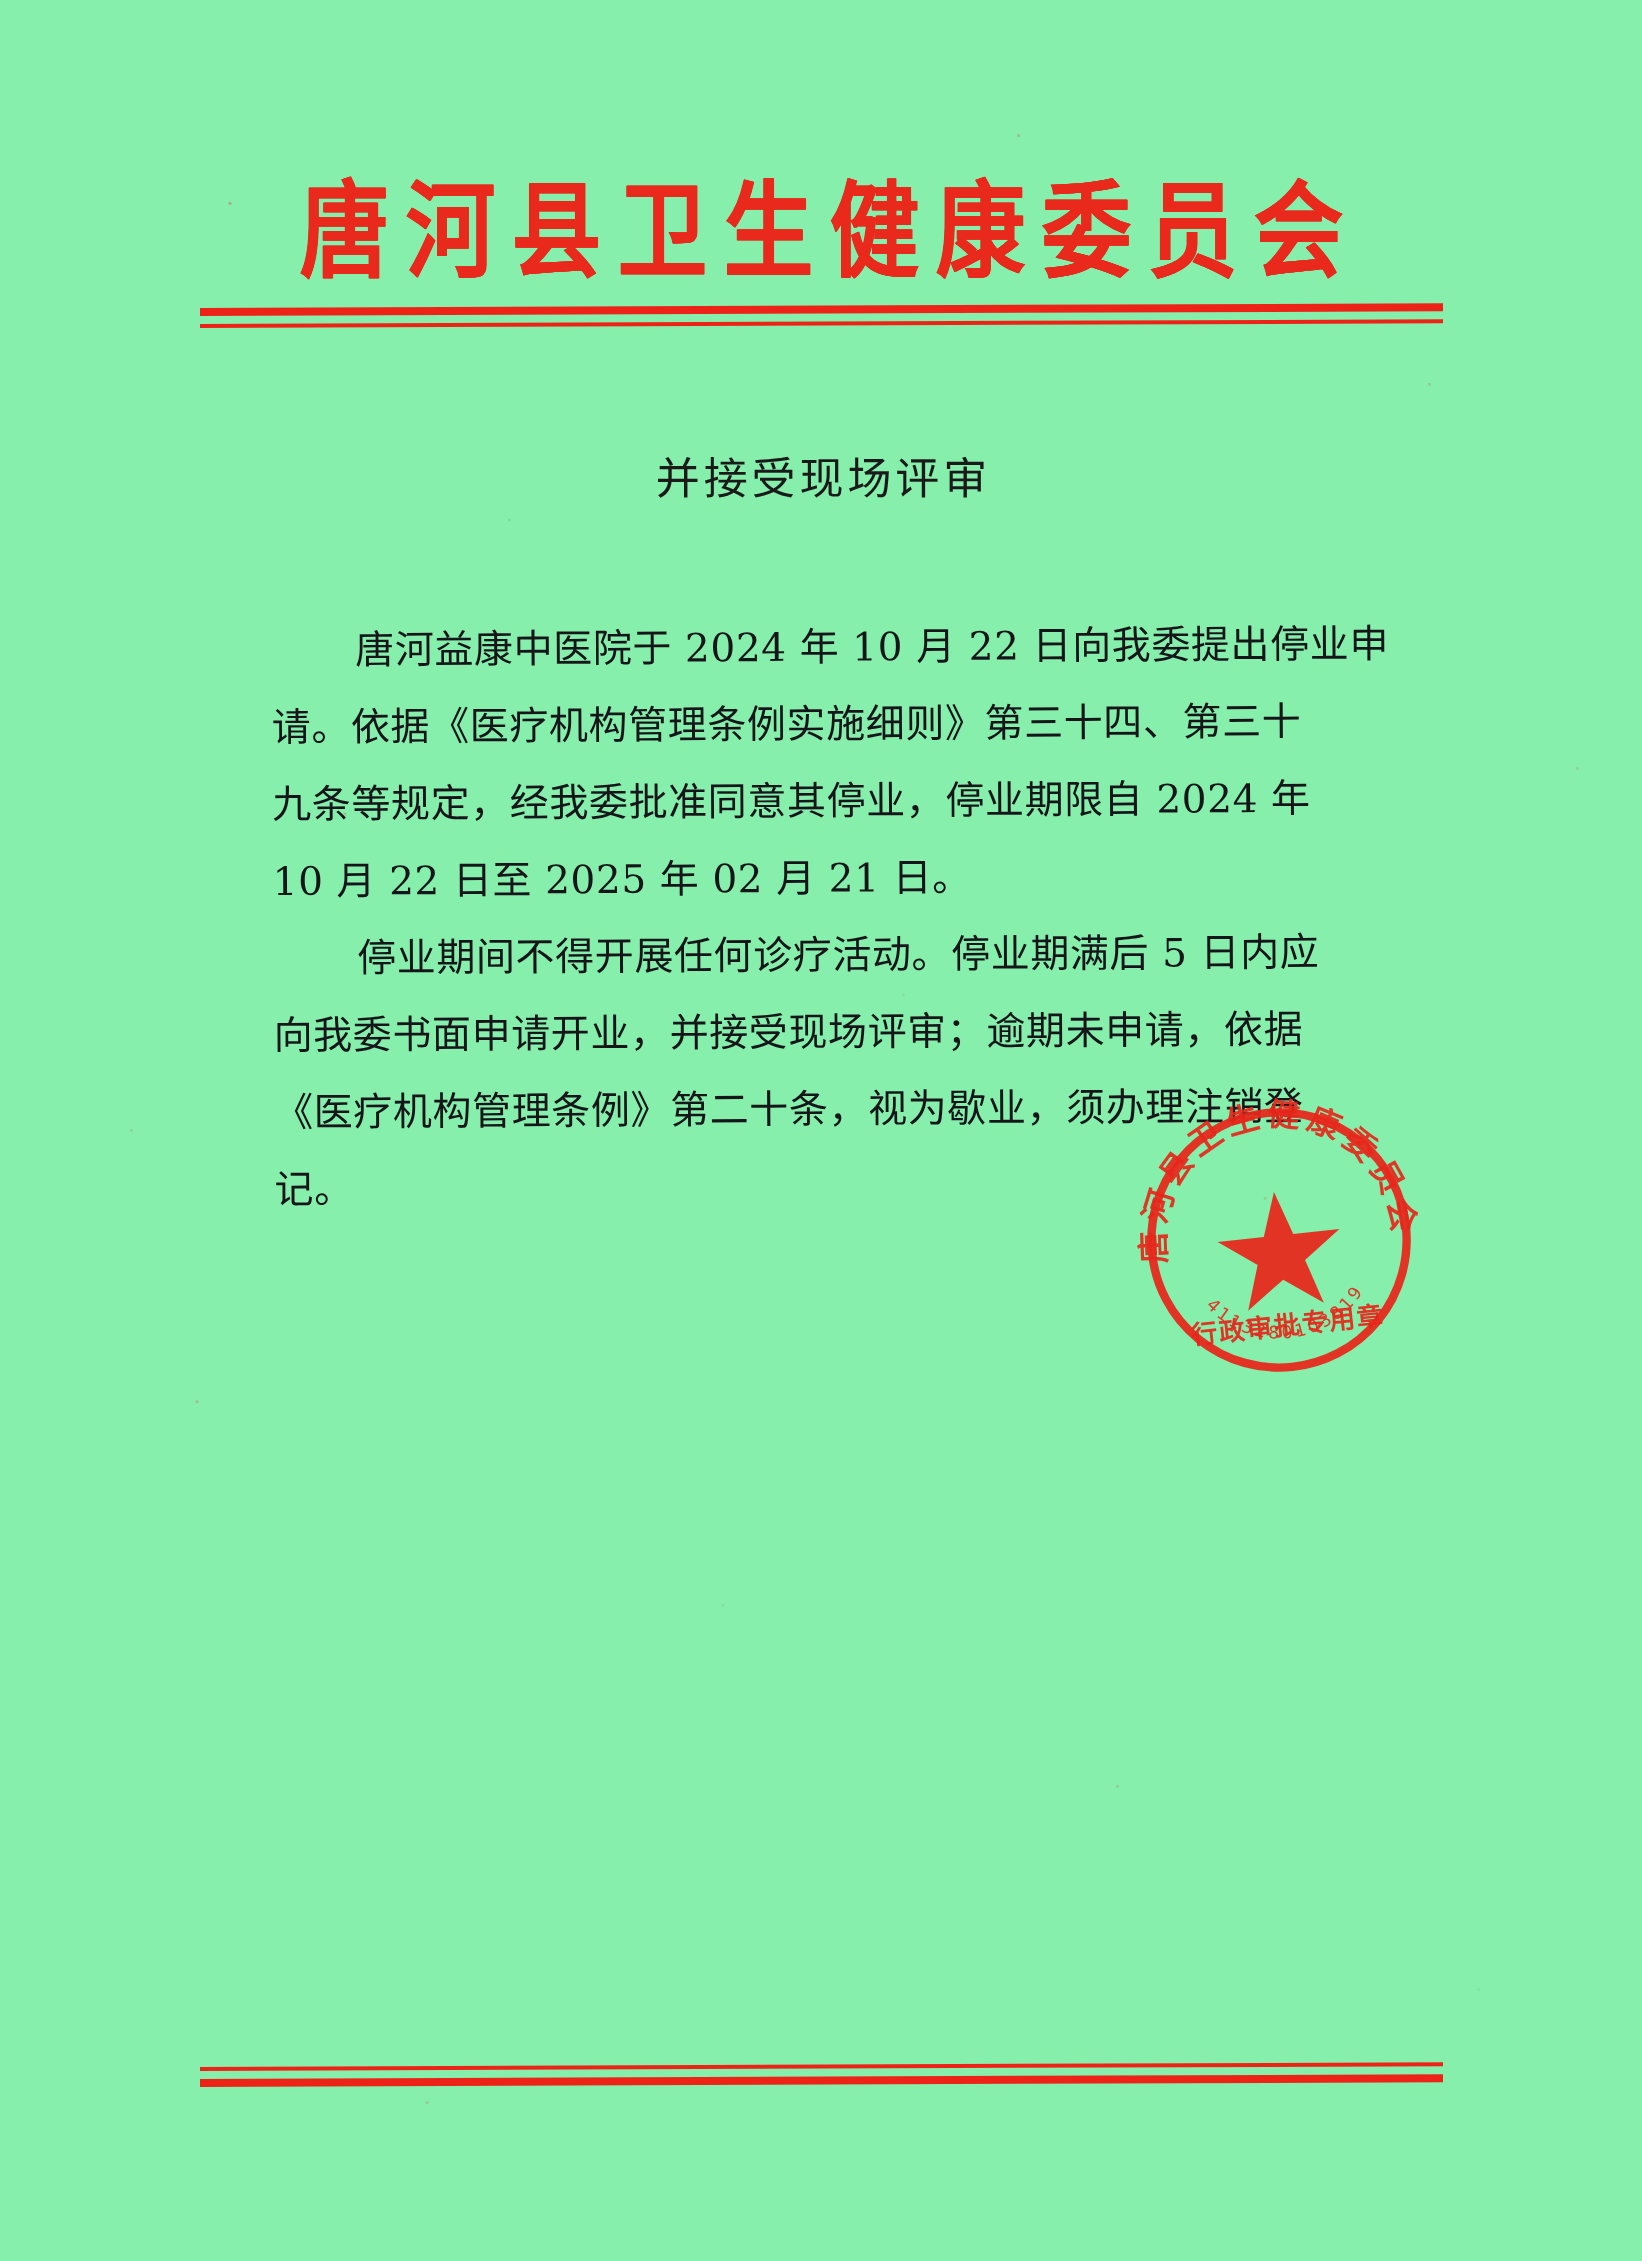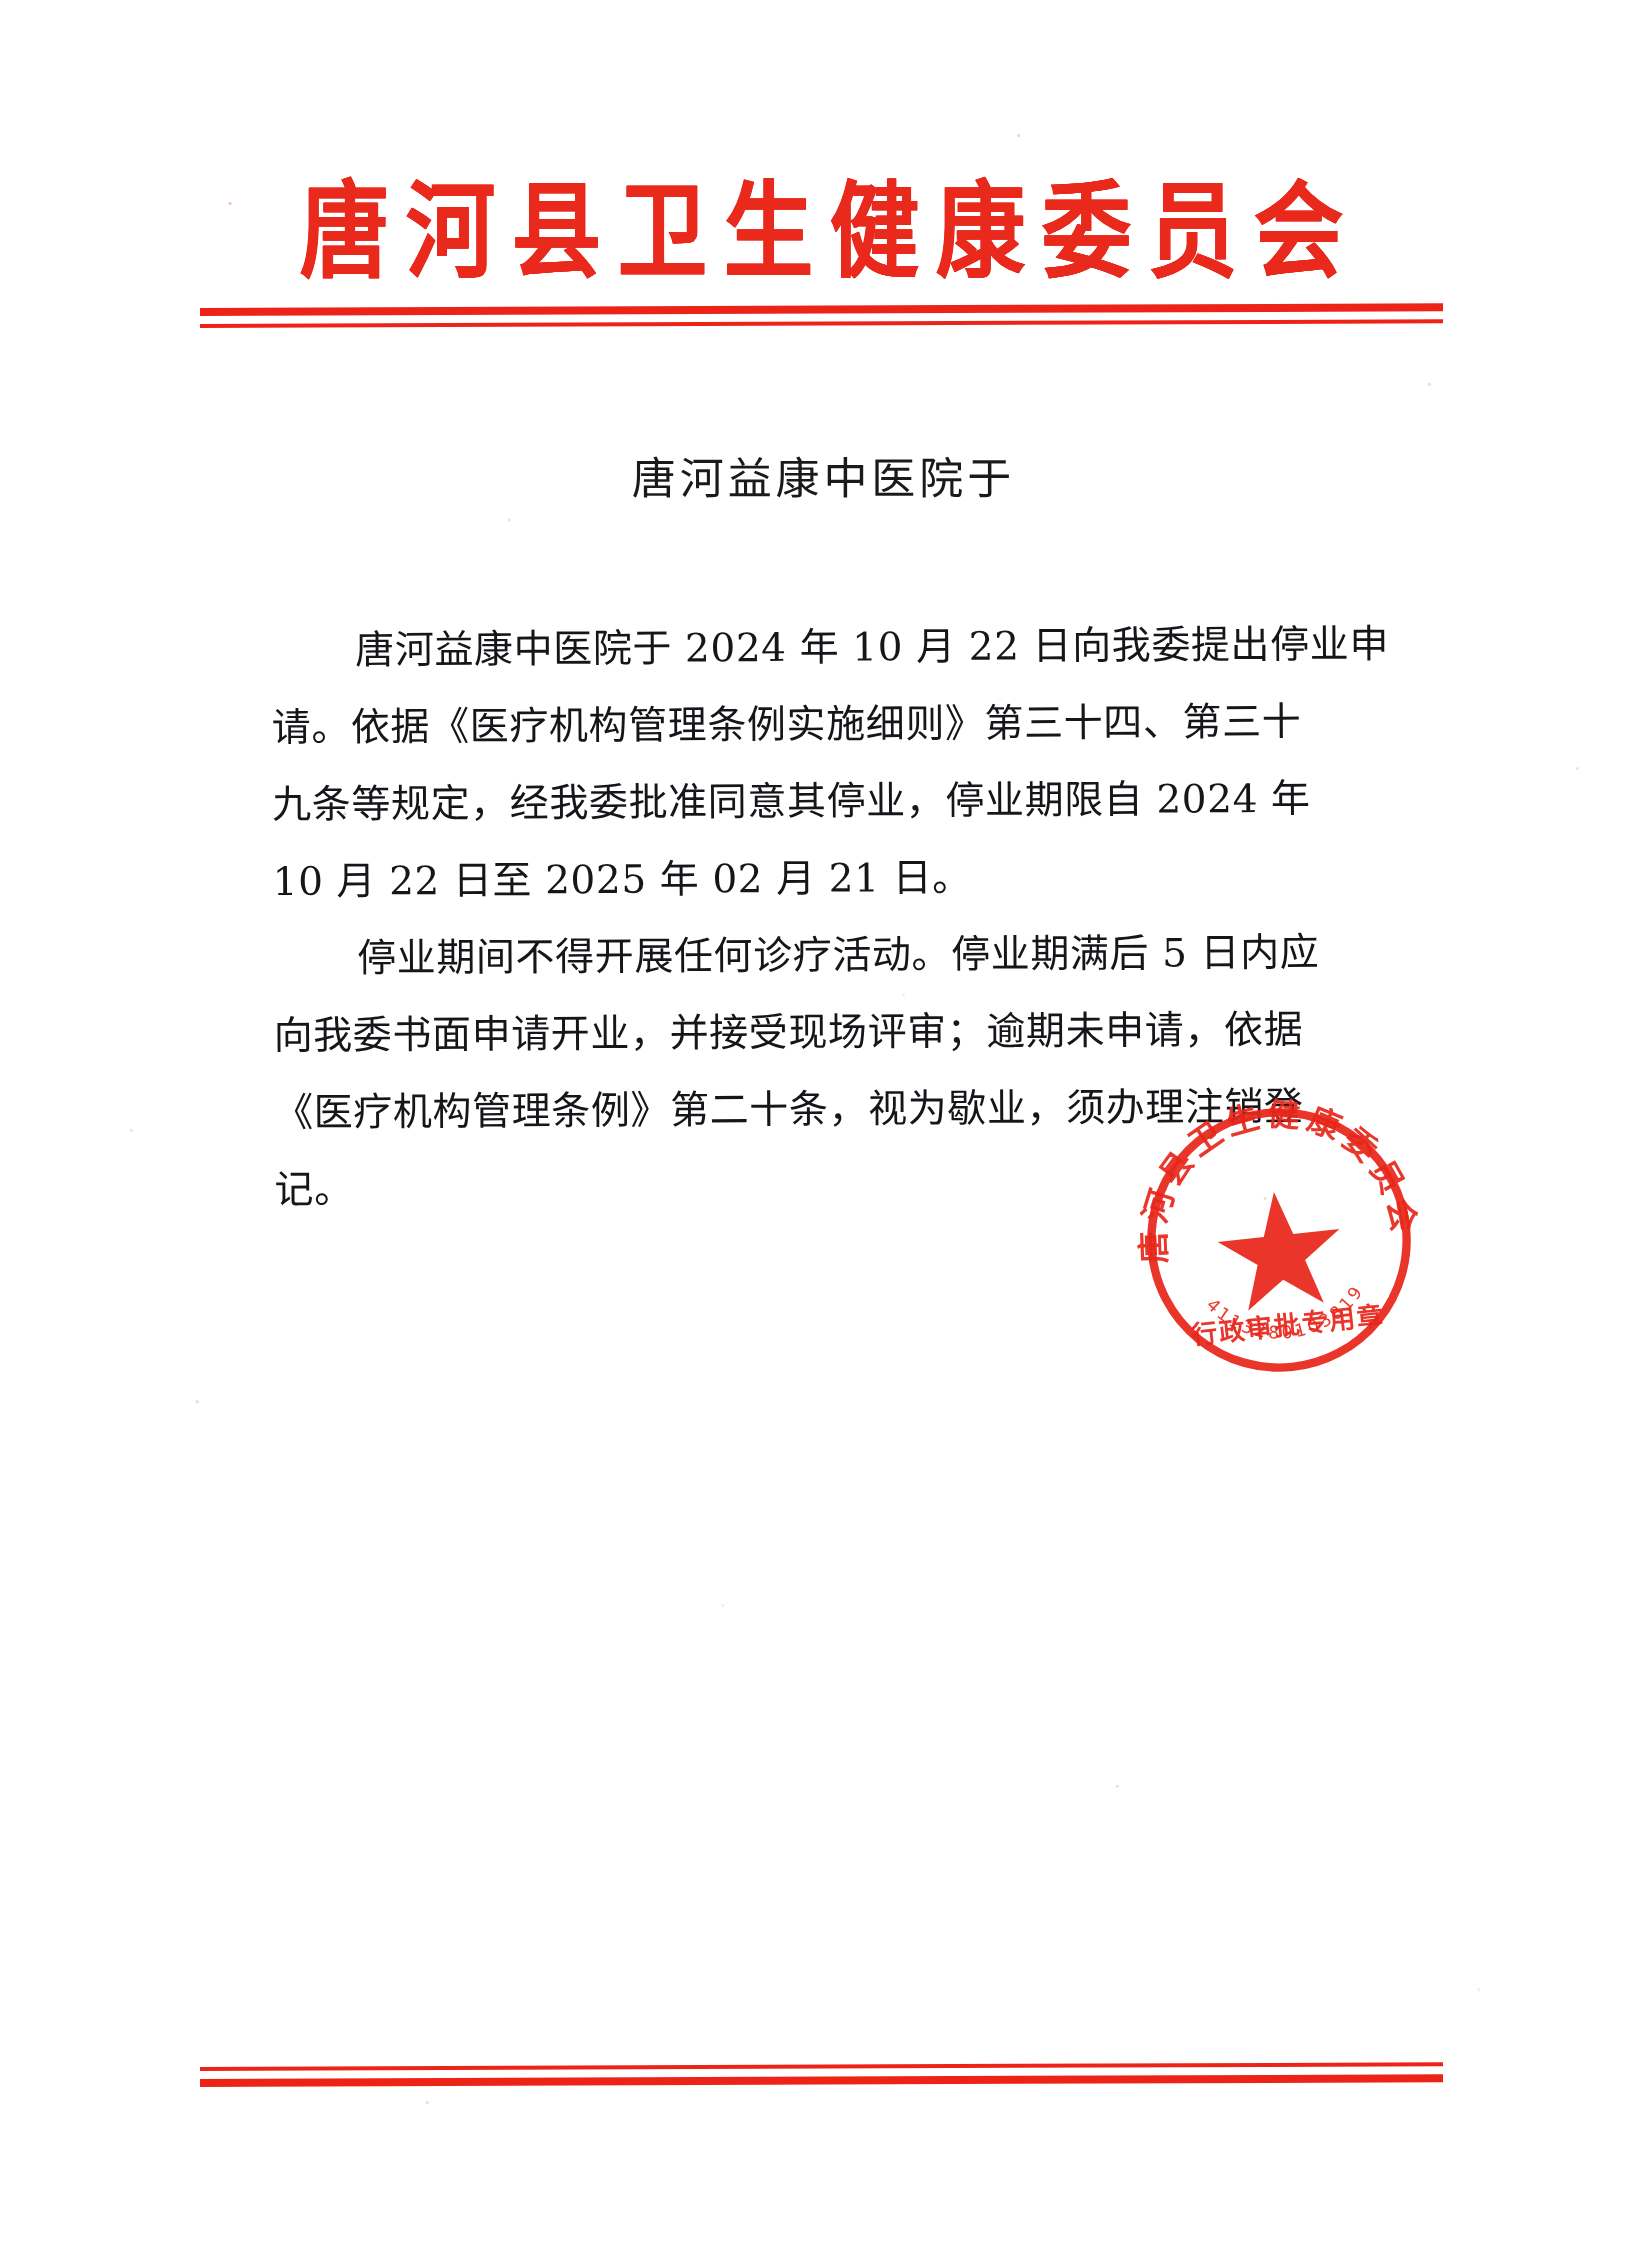--- a/index.html
+++ b/index.html
@@ -6,21 +6,21 @@
   html, body {
     margin: 0;
     padding: 0;
     background: #c9c9c9;
   }
 
   .page {
     position: relative;
     width: 1643px;
     height: 2261px;
-    background: #ffffff;
+    background: #86efac;
     overflow: hidden;
     font-family: "Liberation Serif", "DejaVu Serif", serif;
     box-sizing: border-box;
   }
 
   
   .paper-noise {
     position: absolute;
     inset: 0;
     pointer-events: none;
@@ -145,21 +145,21 @@
   <div class="masthead">
     <div class="masthead-title">唐河县卫生健康委员会</div>
   </div>
 
   <div class="rule-group top">
     <div class="rule thick"></div>
     <div class="rule-gap"></div>
     <div class="rule thin"></div>
   </div>
 
-  <div class="doc-title">唐河益康中医院于</div>
+  <div class="doc-title">并接受现场评审</div>
 
   <div class="body-block">
 
     <div class="body-line indent">唐河益康中医院于 2024 年 10 月 22 日向我委提出停业申</div>
     <div class="body-line">请。依据《医疗机构管理条例实施细则》第三十四、第三十</div>
     <div class="body-line">九条等规定，经我委批准同意其停业，停业期限自 2024 年</div>
     <div class="body-line">10 月 22 日至 2025 年 02 月 21 日。</div>
 
     <div class="body-line indent">停业期间不得开展任何诊疗活动。停业期满后 5 日内应</div>
     <div class="body-line">向我委书面申请开业，并接受现场评审；逾期未申请，依据</div>

